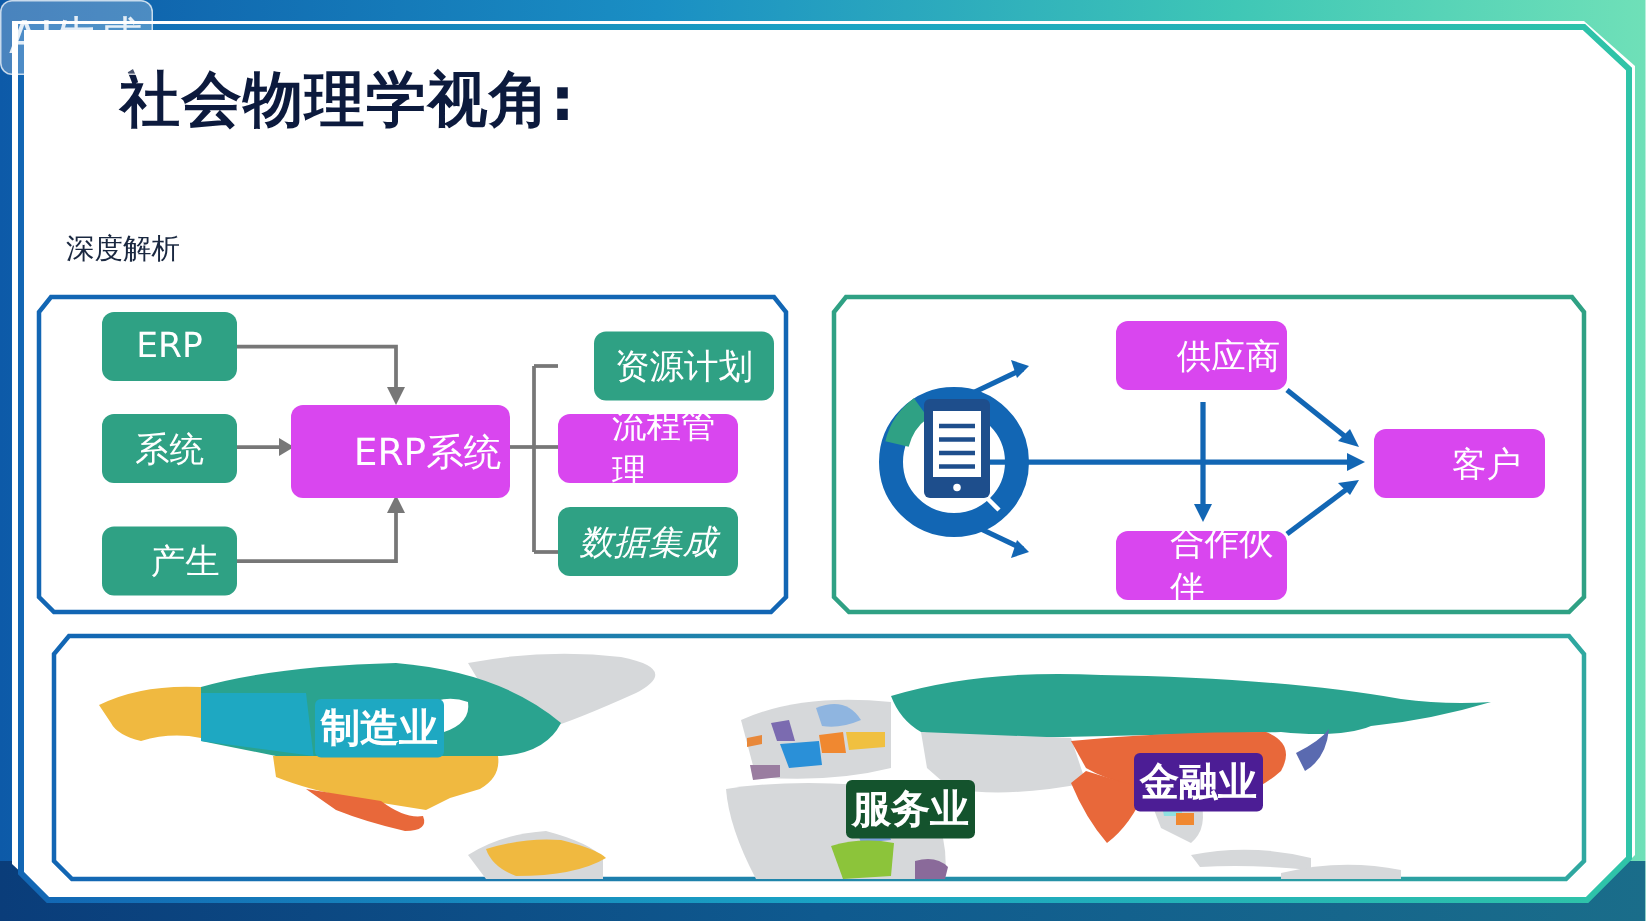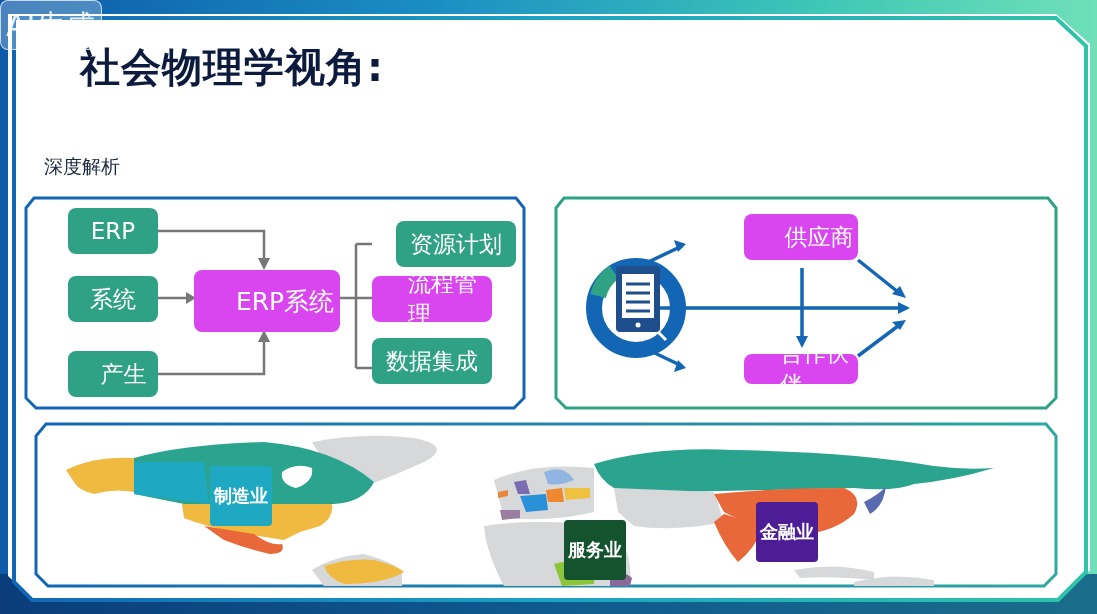--- a/index.html
+++ b/index.html
@@ -41,22 +41,22 @@
   }
   .panel svg.frame { position:absolute; left:0; top:0; }
   .box {
     position:absolute; border-radius:8px; color:#fff;
     display:flex; align-items:center; justify-content:center;
     font-size:23px; font-family:"DejaVu Sans", sans-serif;
   }
   .green { background:#2fa184; }
   .blue  { background:#d946ef;padding-left:36px; }
   .map-label {
-    position:absolute; color:#fff; font-size:18px; font-weight:bold;
-    padding:18px 4px; border-radius:4px;
+    position:absolute; color:#fff; font-size:26px; font-weight:bold;
+    padding:2px 4px; border-radius:4px;
   }
 </style>
 </head>
 <body>
 
 <div class="bottom-band"></div>
 
 <div class="slide"></div>
 
 <svg style="position:absolute;left:0;top:0" width="1097" height="614">
@@ -95,21 +95,21 @@
       <polygon points="162,96 162,108 172,102"></polygon>
       <polygon points="234,146 246,146 240,134"></polygon>
     </g>
   </svg>
   <div class="box green" style="left:44px;top:12px;width:90px;height:46px;">ERP</div>
   <div class="box green" style="left:44px;top:80px;width:90px;height:46px;">系统</div>
   <div class="box green" style="left:44px;top:155px;width:90px;height:46px;padding-left:21px;">产生</div>
   <div class="box blue" style="left:170px;top:74px;width:146px;height:62px;font-size:25px;">ERP系统</div>
   <div class="box green" style="left:348px;top:25px;width:120px;height:46px;margin-left:24px;">资源计划</div>
   <div class="box blue" style="left:348px;top:80px;width:120px;height:46px;">流程管理</div>
-  <div class="box green" style="left:348px;top:142px;width:120px;height:46px;">数据集成</div>
+  <div class="box green" style="left:348px;top:142px;width:120px;height:46px;font-style:italic;">数据集成</div>
 </div>
 
 <div class="panel" style="left:554px;top:196px;width:504px;height:214px;">
   <svg class="frame" width="504" height="214">
     <polygon points="10,2 494,2 502,12 502,202 492,212 12,212 2,202 2,12" fill="#fff" stroke="#2fa184" stroke-width="3"></polygon>
     <g stroke="#1266b4" stroke-width="3.5" fill="none">
       <line x1="86" y1="70" x2="128" y2="50"></line>
       <line x1="90" y1="112" x2="350" y2="112"></line>
       <line x1="86" y1="150" x2="128" y2="170"></line>
       <line x1="248" y1="72" x2="248" y2="144"></line>
@@ -134,21 +134,22 @@
       <g stroke="#1e4e8c" stroke-width="3">
         <line x1="72" y1="88" x2="96" y2="88"></line>
         <line x1="72" y1="97" x2="96" y2="97"></line>
         <line x1="72" y1="106" x2="96" y2="106"></line>
         <line x1="72" y1="115" x2="96" y2="115"></line>
       </g>
       <circle cx="84" cy="129" r="2.5" fill="#fff"></circle>
     </g>
   </svg>
   <div class="box blue" style="left:190px;top:18px;width:114px;height:46px;">供应商</div>
-  <div class="box blue" style="left:190px;top:158px;width:114px;height:30px;">合作伙伴</div>
+  <div class="box blue" style="left:190px;top:158px;width:114px;height:46px;">合作伙伴</div>
+  <div class="box blue" style="left:362px;top:90px;width:114px;height:46px;">客户</div>
 </div>
 
 <div class="panel" style="left:34px;top:422px;width:1024px;height:166px;">
   <svg class="frame" width="1024" height="166">
     <defs>
       <linearGradient id="mgrad" x1="0" x2="1">
         <stop offset="0" stop-color="#1266b4"></stop>
         <stop offset="1" stop-color="#2fa8a0"></stop>
       </linearGradient>
     </defs>

